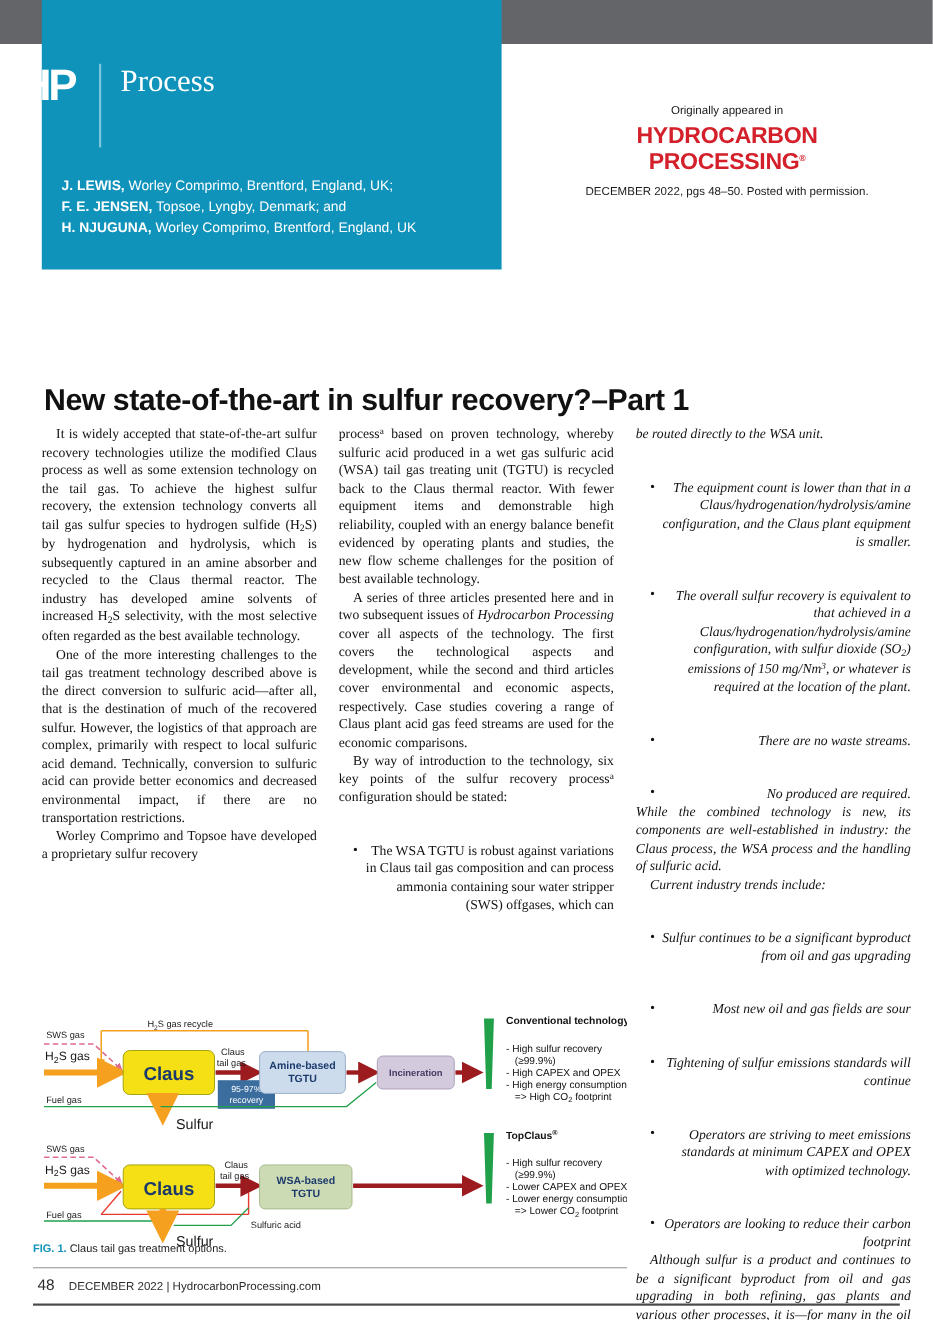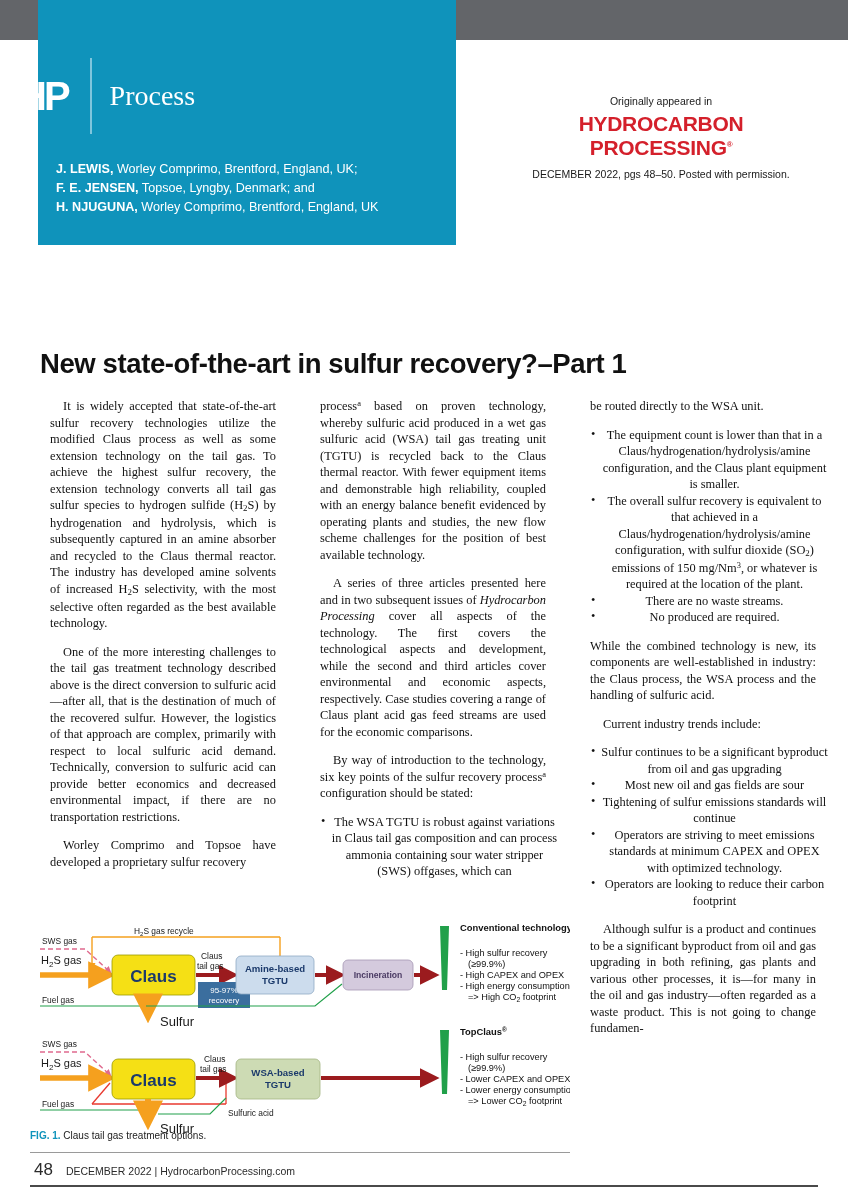--- a/index.html
+++ b/index.html
@@ -5,21 +5,21 @@
   html,body{margin:0;padding:0;}
   body{
     width:848px;height:1200px;background:#ffffff;
     font-family:"Liberation Serif",serif;
     position:relative;overflow:hidden;
   }
   
   .topband{position:absolute;left:0;top:0;width:848px;height:40px;background:#636569;}
   
   .teal{position:absolute;left:38px;top:0;width:418px;height:245px;background:#0f93bb;}
-  .hp-row{position:absolute;left:18px;top:58px;display:flex;align-items:center;}
+  .hp-row{position:absolute;left:18px;top:58px;display:flex;align-items:flex-start;}
   .hp-logo{
     font-family:"Liberation Sans",sans-serif;font-weight:700;color:#ffffff;
     font-size:40px;line-height:40px;letter-spacing:-3px;
   }
   .hp-rule{width:2px;height:76px;background:#7fc6dd;margin:0 18px 0 22px;}
   .hp-title{color:#ffffff;font-family:"Liberation Serif",serif;font-size:28px;line-height:1.22;font-weight:400;}
   .authors{position:absolute;left:56px;top:160px;width:400px;color:#ffffff;
     font-family:"Liberation Sans",sans-serif;font-size:12.6px;line-height:1.52;}
   .authors b{font-weight:700;}
   
@@ -29,43 +29,43 @@
        font-size:21px;line-height:1.12;letter-spacing:-0.3px;margin-top:5px;}
   .origin .hc sup{font-size:8px;vertical-align:super;}
   .origin .dt{font-family:Liberation Sans, sans-serif;font-size:10.5px;color:#1a1a1a;margin-top:9px;}
   
   .headline{position:absolute;left:40px;top:330px;width:780px;
      font-family:"Liberation Sans",sans-serif;font-weight:700;font-size:27.5px;color:#111;letter-spacing:-0.4px;}
   
   .cols{position:absolute;left:38px;top:386px;width:790px;display:flex;gap:20px;}
   .col{width:250px;font-size:12.4px;line-height:1.33;color:#111;text-align:justify;
        font-family:"Liberation Serif",serif;}
-  .col p{margin:12px;text-indent:13px;-webkit-hyphens:auto;hyphens:auto;}
+  .col p{margin:0;text-indent:13px;-webkit-hyphens:auto;hyphens:auto;}
   .col p.noind{text-indent:0;}
   .col ul{margin:0;padding:0 0 0 13px;list-style:none;}
-  .col li{position:relative;padding-left:10px;text-align:center;}
+  .col li{position:relative;padding-left:10px;text-align:right;margin-top:32px;}
   .col li:before{content:"\2022";position:absolute;left:0;top:-1px;}
   .c1{height:500px;}
   .c2{height:520px;}
-  .c3{height:770px;}
+  .c3{height:770px;font-style:italic;}
   sub{font-size:0.72em;vertical-align:-0.22em;}
   sup{font-size:0.68em;vertical-align:0.45em;}
   i{font-style:italic;}
   
   .figure{position:absolute;left:30px;top:902px;width:540px;height:255px;}
   .figsvg{position:absolute;left:0;top:0;}
   .figcap{position:absolute;left:30px;top:1130px;width:540px;
      font-family:"Liberation Sans",sans-serif;font-size:10px;color:#222;}
   .figcap b{color:#0f93bb;font-weight:700;}
   .figrule{position:absolute;left:30px;top:1152px;width:540px;height:1px;background:#9a9a9a;}
   
   .footrule{position:absolute;left:30px;top:1185px;width:788px;height:2px;background:#4a4a4a;}
   .foot{position:absolute;left:34px;top:1160px;display:flex;align-items:baseline;gap:13px;
      font-family:"Liberation Sans",sans-serif;color:#2b2b2b;}
-  .foot .pg{font-size:17px;font-weight:400;}
+  .foot .pg{font-size:14px;font-weight:400;}
   .foot .ft{font-size:10.5px;}
 </style>
 </head>
 <body>
 
 <div class="topband"></div>
 
 <div class="teal"></div>
 
 <div class="hp-row">

